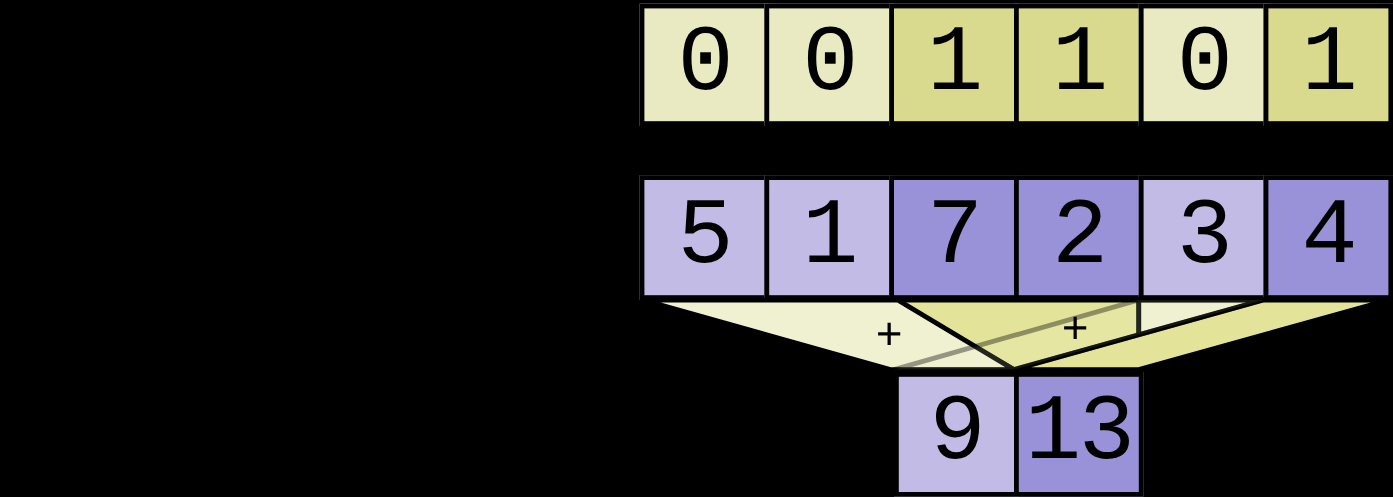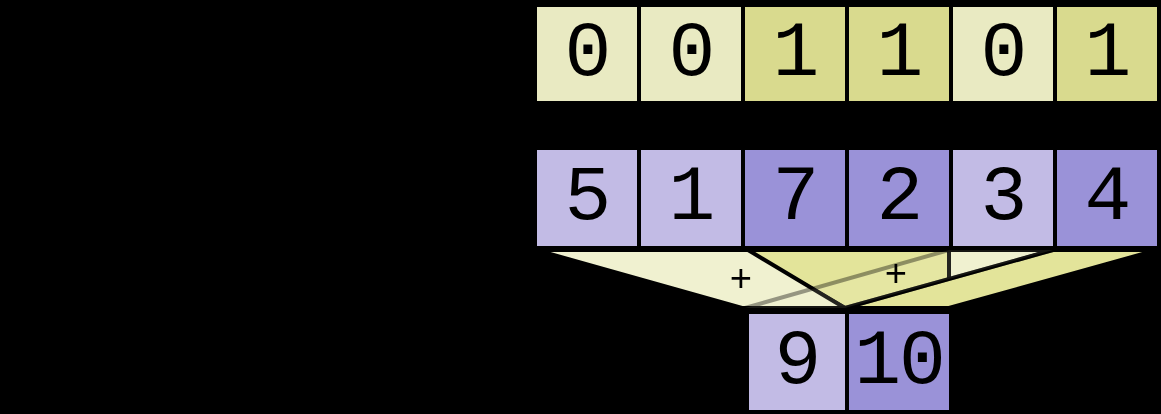--- a/index.html
+++ b/index.html
@@ -61,15 +61,15 @@
 
     <polygon points="1053,250 1157,250 949,308 845,308" stroke="#000" stroke-width="4" fill="#e3e49a" style="fill: rgb(227, 228, 154);"></polygon>
 
     <polygon points="949,250 1053,250 845,308 745,308" stroke-width="4" fill="rgba(240,241,208,0.15)" stroke="rgba(0,0,0,0.38)" style="fill: rgba(240, 241, 208, 0.15);"></polygon>
 
     <text class="plus" x="741" y="291" text-anchor="middle">+</text>
     <text class="plus" x="896" y="286" text-anchor="middle">+</text>
   </svg>
 
   <div class="cell purple r-res res0 light">9</div>
-  <div class="cell purple r-res res1 dark">10</div>
+  <div class="cell purple r-res res1 dark">13</div>
 
 </div>
 
 </body></html>

